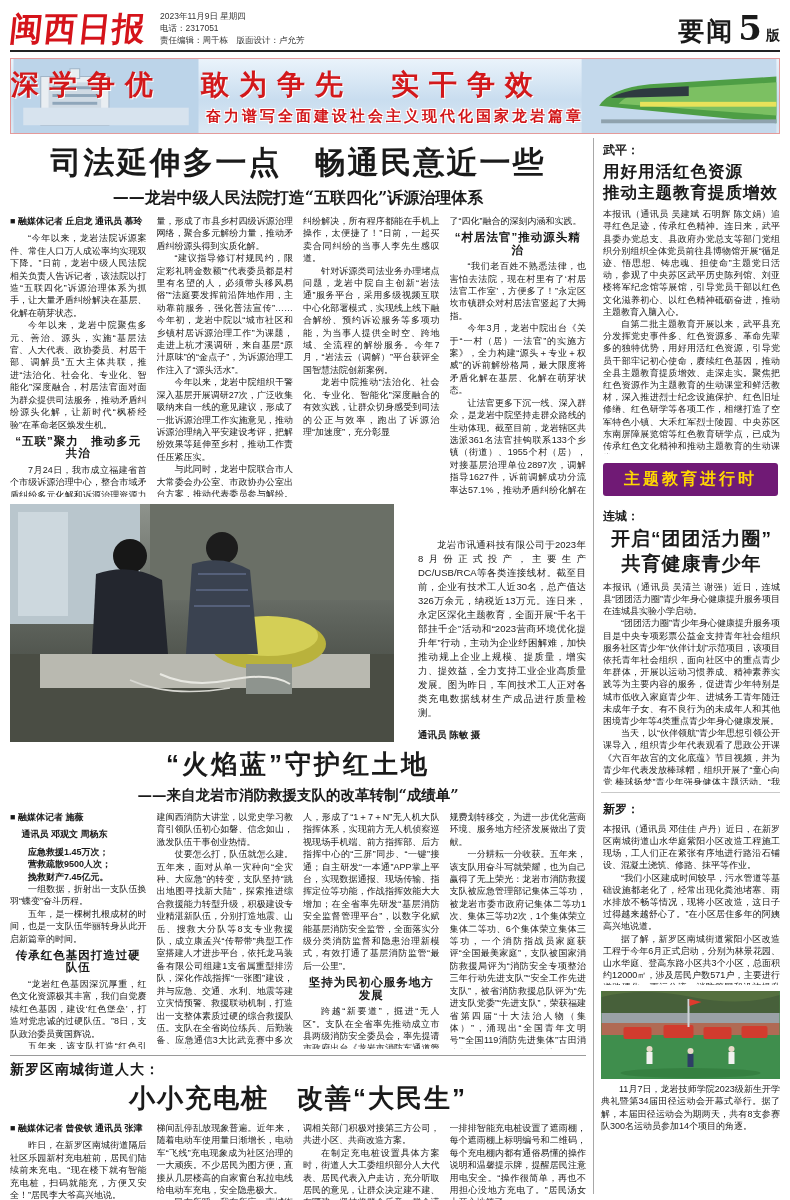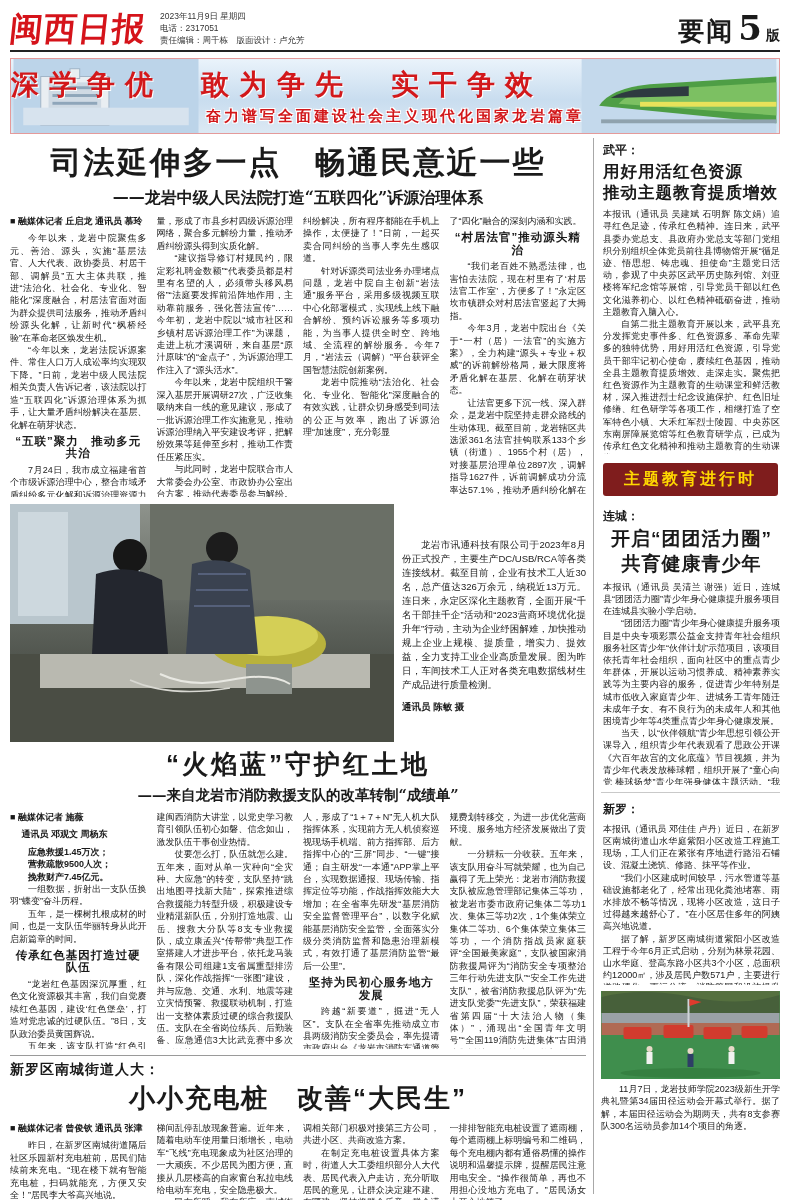--- a/index.html
+++ b/index.html
@@ -52,21 +52,21 @@
   .ncol { flex:1; min-width:0; font-size:9px; line-height:12.4px; overflow:hidden; text-align:justify; }
   .cols.lead-cols .ncol { height:282px; }
   .cols.fire-cols .ncol { height:238px; }
   .cols.bottom-cols .ncol { height:116px; }
   .para { text-indent:2em; }
   .para-cont { text-indent:0; }
   .byline { font-weight:700; margin-bottom:5px; }
   .stat { text-indent:2em; font-weight:700; }
   .inhead { font-weight:900; font-size:11.5px; text-align:center; margin:4px 0; letter-spacing:1px; }
   
-  .photo-row { display:flex; gap:8px; margin:7px 0 5px; }
+  .photo-row { display:flex; gap:24px; margin:7px 0 5px; }
   .photo-main { width:384px; height:238px; flex:none; background:#55584f; }
   .photo-main svg { display:block; width:100%; height:100%; }
   .photo-cap { flex:1; font-size:9.5px; line-height:14px; text-align:justify; padding-top:34px; }
   .photo-cap .cap-text { text-indent:2em; }
   .photo-credit { text-align:left; margin-top:8px; font-weight:700; }
   
   .fire-hl { text-align:center; font-size:26px; font-weight:900; letter-spacing:3px; margin-top:2px; }
   .fire-deck { text-align:center; font-size:14.5px; font-family:"DejaVu Serif", serif; font-weight:600; margin:4px 0 6px; }
   .hrule { border-top:1px solid #9a9a9a; margin:6px 0 5px; }
   
@@ -76,21 +76,21 @@
   .side-sec { padding:2px 0 0 2px; }
   .side-kicker { font-size:12px; font-family:"DejaVu Serif", serif; font-weight:700; margin:2px 0 2px; }
   .side-hl { font-weight:900; line-height:1.28; letter-spacing:1px; }
   .side-hl.sz-s { font-size:16.5px; }
   .side-hl.sz-m { font-size:19px;text-align:center; }
   .side-body { margin-top:5px; font-size:9px; line-height:12.2px; text-align:justify; overflow:hidden; }
   .side-body.h-wp { height:246px; }
   .side-body.h-lc { height:204px; }
   .side-body.h-xl { height:162px; }
   .badge {
-    margin:9px 2px 8px; background:#7f1d1d; color:#ffd800; font-weight:900;
+    margin:9px 2px 8px; background:#701a75; color:#ffd800; font-weight:900;
     font-size:16px; letter-spacing:3px; text-align:center; padding:6px 0; border-radius:3px;
   }
   .side-sep { border-top:1px solid #c9c9c9; margin:7px 0 4px; }
   .side-photo { margin-top:6px; width:100%; height:88px; background:#3e8f4e; }
   .side-photo svg { display:block; width:100%; height:100%; }
   .side-cap { margin-top:4px; font-size:9px; line-height:12.4px; text-align:justify; text-indent:2em; }
 </style>
 </head>
 <body>
 
@@ -136,22 +136,22 @@
   <div class="content">
 
     <div class="main-area">
 
       <article>
         <h1 class="lead-hl">司法延伸多一点　畅通民意近一些</h1>
         <div class="lead-deck">——龙岩中级人民法院打造“五联四化”诉源治理体系</div>
         <div class="cols lead-cols">
           <div class="ncol">
               <p class="byline">■ 融媒体记者 丘启龙 通讯员 慕玲</p>
+              <p class="para">“今年以来，龙岩法院诉源案件、常住人口万人成讼率均实现双下降。”日前，龙岩中级人民法院相关负责人告诉记者，该法院以打造“五联四化”诉源治理体系为抓手，让大量矛盾纠纷解决在基层、化解在萌芽状态。</p>
               <p class="para">今年以来，龙岩中院聚焦多元、善治、源头，实施“基层法官、人大代表、政协委员、村居干部、调解员”五大主体共联，推进“法治化、社会化、专业化、智能化”深度融合，村居法官面对面为群众提供司法服务，推动矛盾纠纷源头化解，让新时代“枫桥经验”在革命老区焕发生机。</p>
-              <p class="para">“今年以来，龙岩法院诉源案件、常住人口万人成讼率均实现双下降。”日前，龙岩中级人民法院相关负责人告诉记者，该法院以打造“五联四化”诉源治理体系为抓手，让大量矛盾纠纷解决在基层、化解在萌芽状态。</p>
               <div class="inhead">“五联”聚力　推动多元共治</div>
               <p class="para">7月24日，我市成立福建省首个市级诉源治理中心，整合市域矛盾纠纷多元化解和诉源治理资源力量，打造一站式社会矛盾纠纷调处化解综合平台。</p>
             </div>
           <div class="ncol">
               <p class="para para-cont">量，形成了市县乡村四级诉源治理网络，聚合多元解纷力量，推动矛盾纠纷源头得到实质化解。</p>
               <p class="para">“建议指导修订村规民约，限定彩礼聘金数额”“代表委员都是村里有名望的人，必须带头移风易俗”“法庭要发挥前沿阵地作用，主动靠前服务，强化普法宣传”……今年初，龙岩中院以“城市社区和乡镇村居诉源治理工作”为课题，走进上杭才溪调研，来自基层“原汁原味”的“金点子”，为诉源治理工作注入了“源头活水”。</p>
               <p class="para">今年以来，龙岩中院组织干警深入基层开展调研27次，广泛收集吸纳来自一线的意见建议，形成了一批诉源治理工作实施意见，推动诉源治理纳入平安建设考评，把解纷效果等延伸至乡村，推动工作责任压紧压实。</p>
               <p class="para">与此同时，龙岩中院联合市人大常委会办公室、市政协办公室出台方案，推动代表委员参与解纷。今年以来，全市法院建成36个代表委员调解工作室，借助代表委员智力，助力化解矛盾纠纷。</p>
             </div>
           <div class="ncol">

